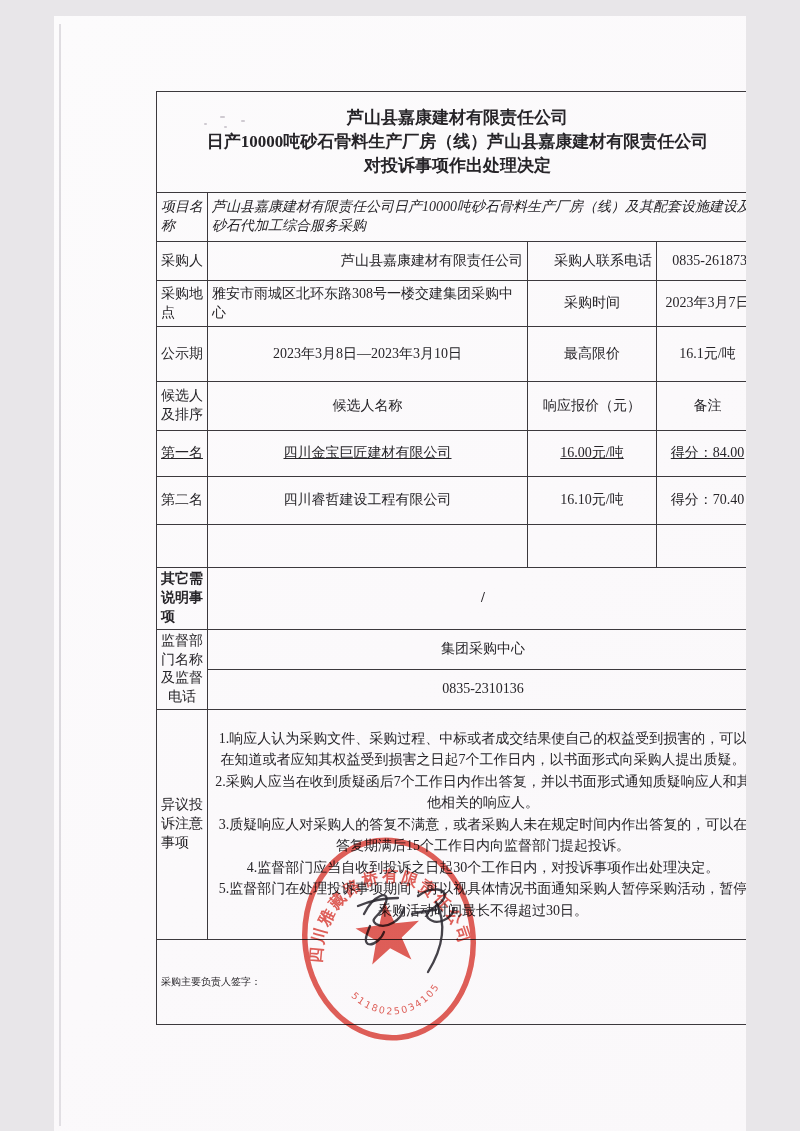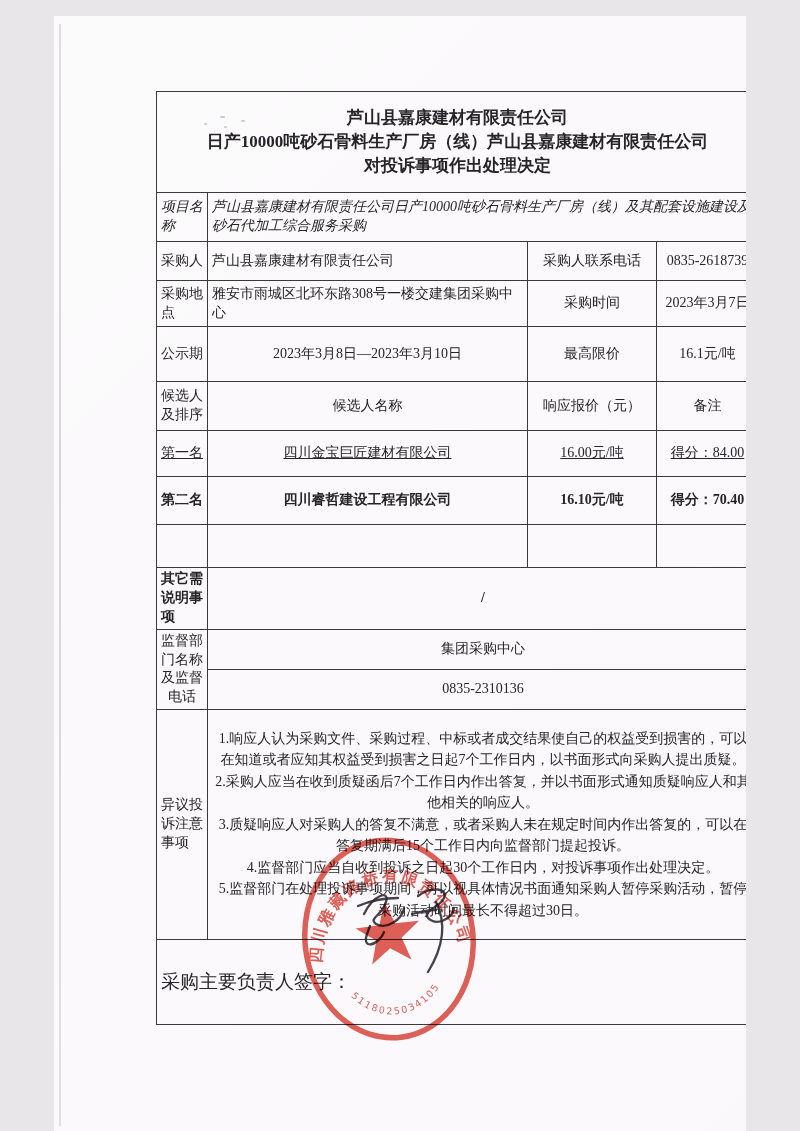--- a/index.html
+++ b/index.html
@@ -39,35 +39,35 @@
     vertical-align:middle;
     word-break:break-all;
     overflow:hidden;
   }
   td.lbl{padding:2px 3px 2px 5px;text-align:left;}
   td.ctr{text-align:center;}
   td.vlft{padding-left:8px;}
   tr.r-title td{height:100px;text-align:center;vertical-align:middle;padding:0 10px;}
   .t1{font-weight:bold;font-size:17px;line-height:24px;}
   tr.r-project td{height:44px;font-style:italic;}
-  tr.r-purchaser td{height:34px;}
+  tr.r-purchaser td{height:34px;text-align:right;}
   tr.r-location td{height:41px;}
   tr.r-publicity td{height:50px;}
   tr.r-candhead td{height:44px;}
   tr.r-cand1 td{height:41px;text-decoration:underline;}
-  tr.r-cand2 td{height:43px;font-weight:bold;}
+  tr.r-cand2 td{height:43px;}
   tr.r-empty td{height:38px;}
   tr.r-other td{height:50px;font-weight:bold;}
   tr.r-supv1 td{height:35px;}
   tr.r-supv2 td{height:35px;}
   tr.r-objection td{height:225px;}
   tr.r-sign td{height:80px;}
   td.objection-cell{padding:8px 10px;vertical-align:middle;}
   .obj-item{margin:0;text-align:center;line-height:21.5px;}
-  td.sign-cell{padding-left:8px;vertical-align:middle;font-size:19px;}
+  td.sign-cell{padding-left:8px;vertical-align:middle;font-size:10px;}
 
   
   .autograph{position:absolute;left:296px;top:858px;width:130px;height:115px;pointer-events:none;}
   .autograph path{stroke:#2b2830;stroke-width:2.3;fill:none;stroke-linecap:round;stroke-linejoin:round;opacity:.88;}
 
   
   .seal{
     position:absolute;left:243px;top:816px;width:184px;height:214px;
     transform:rotate(-7deg);
     mix-blend-mode:multiply;

